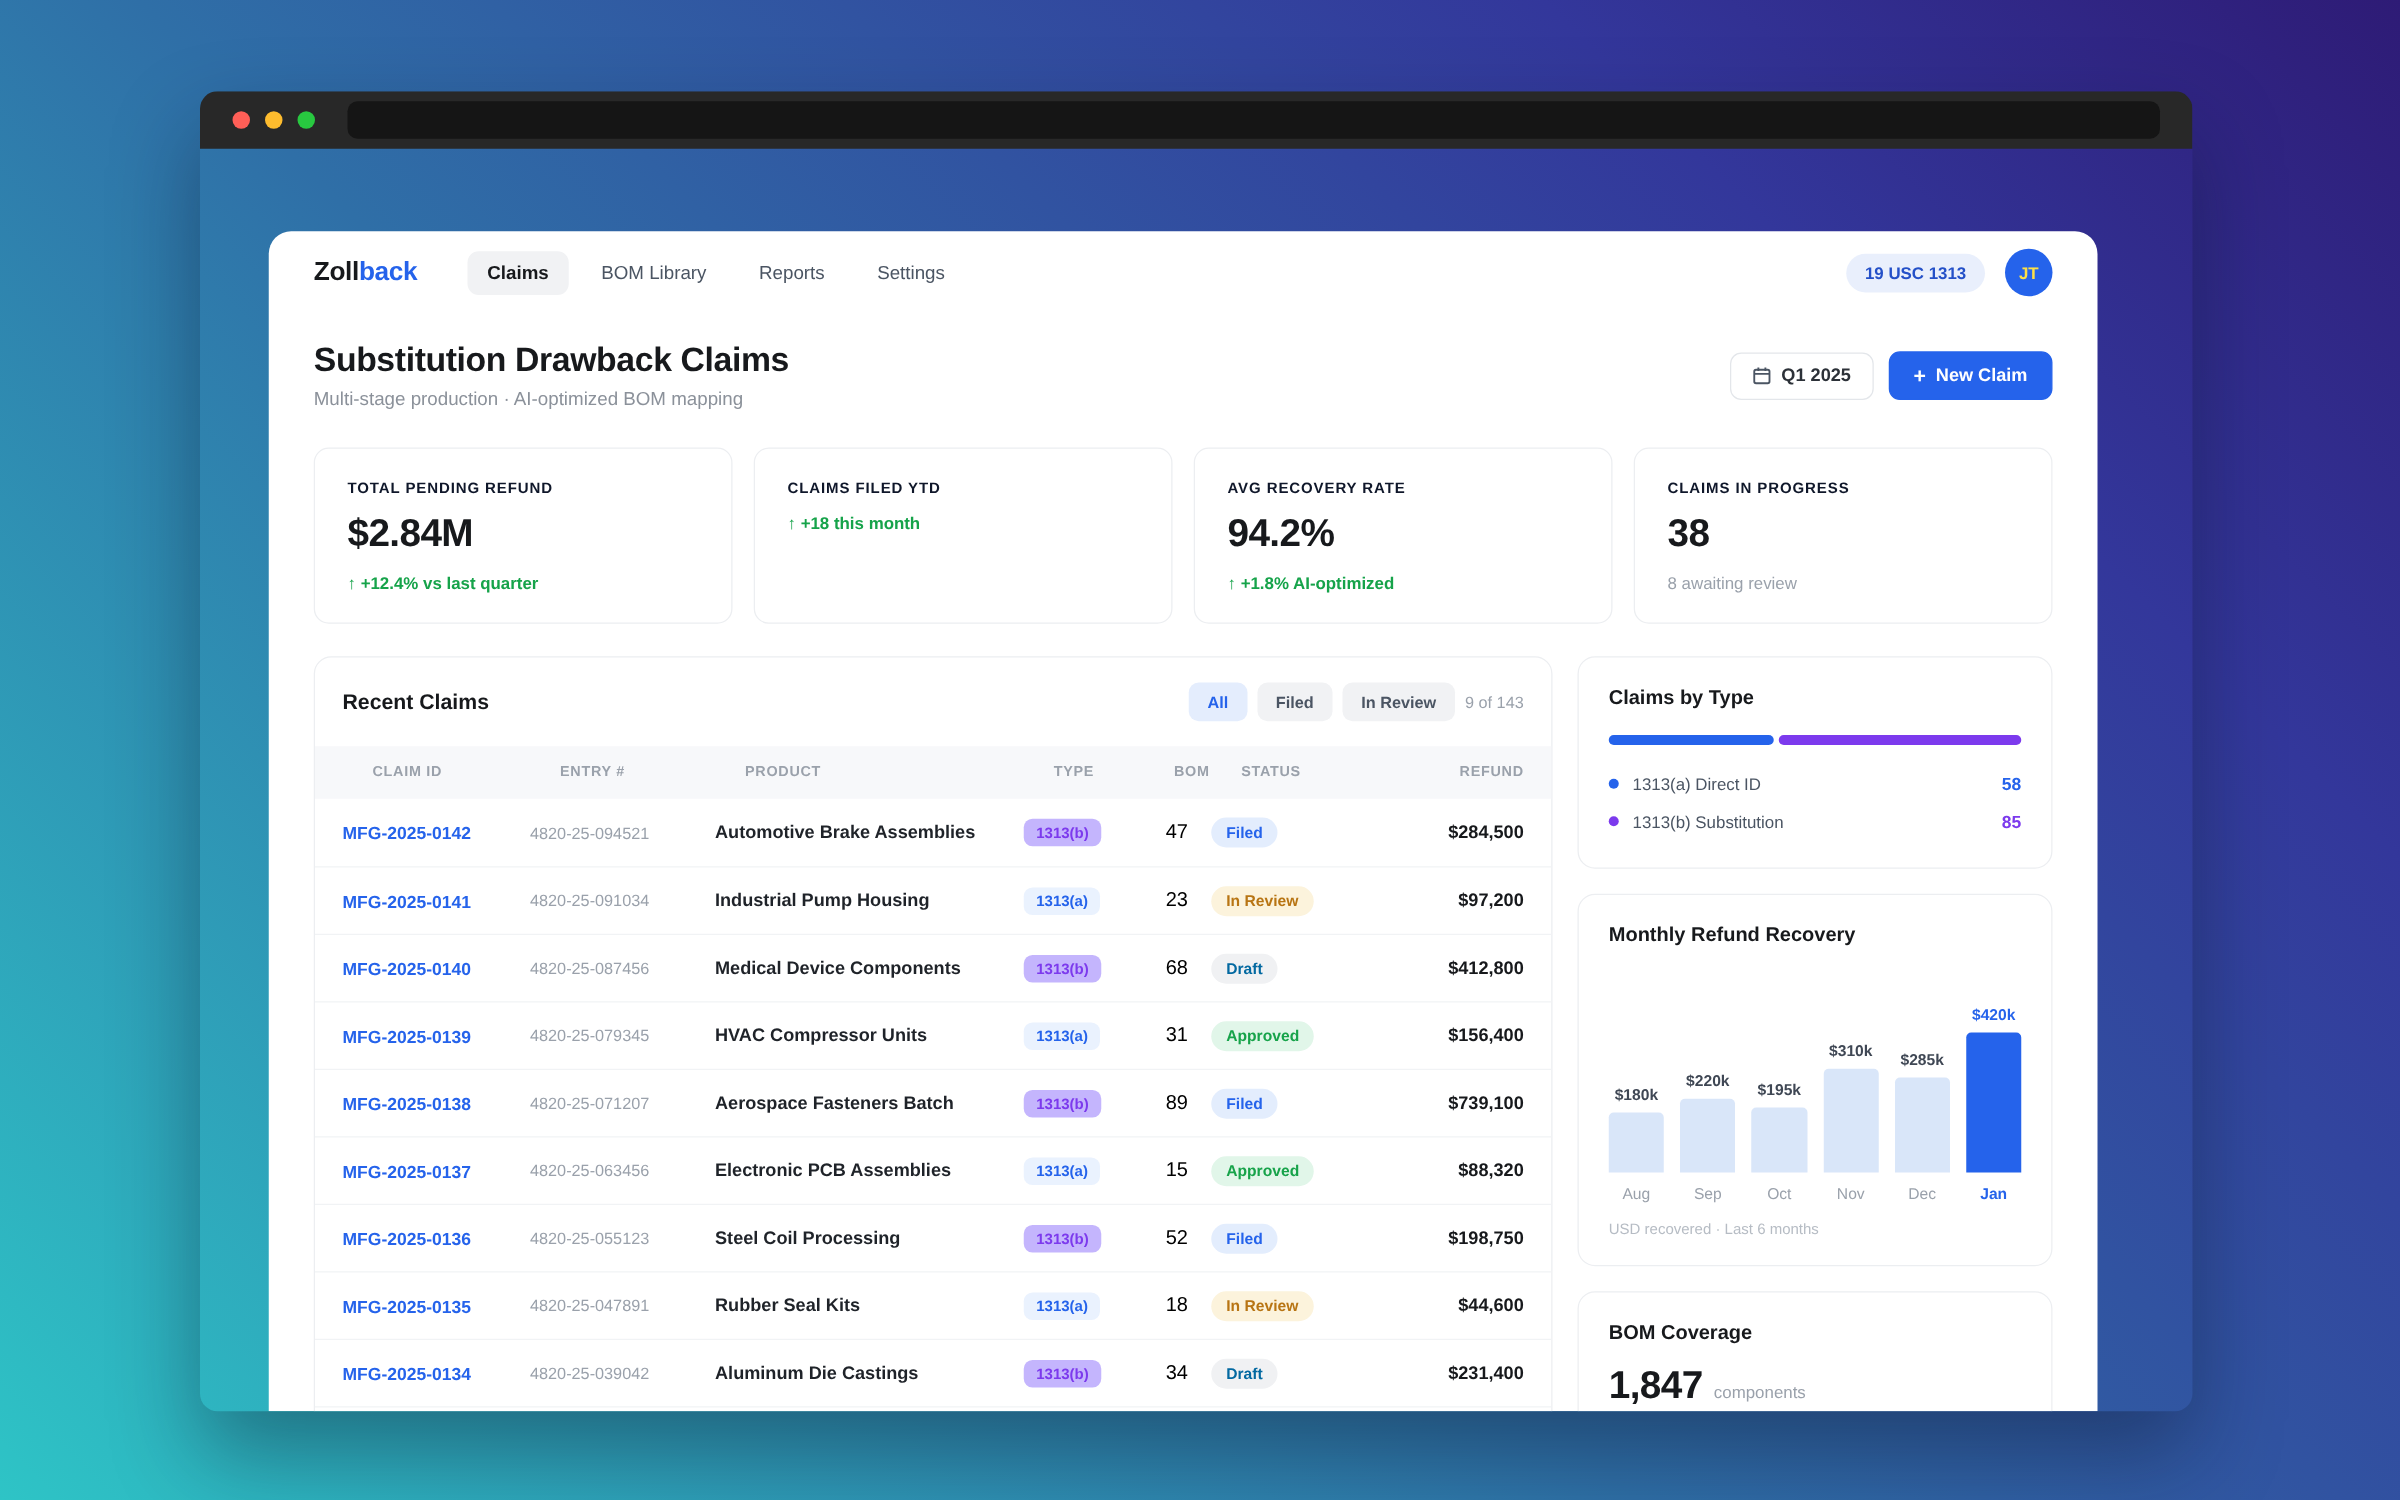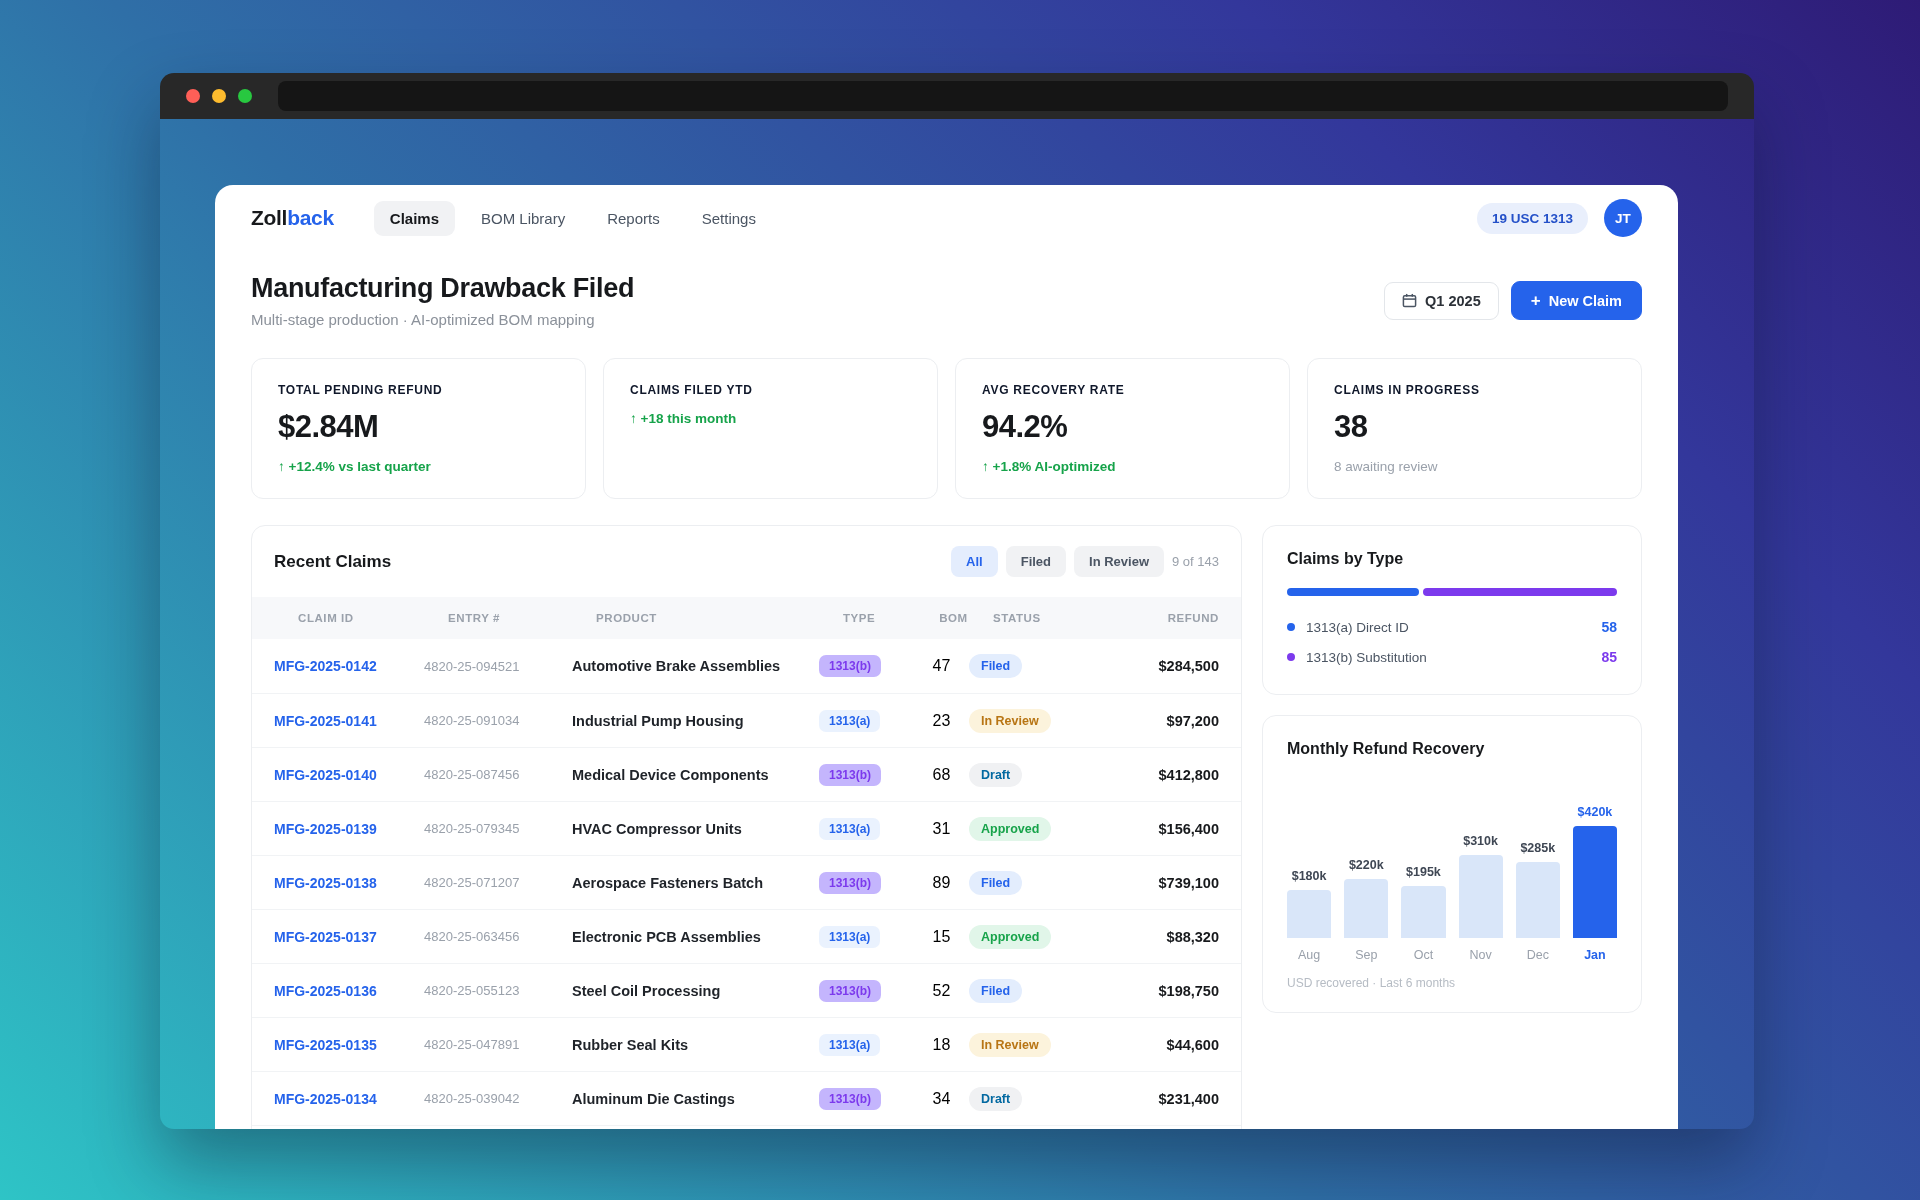--- a/index.html
+++ b/index.html
@@ -21,21 +21,21 @@
   
   .nav { height:66px; display:flex; align-items:center; }
   .logo { font-size:21px; font-weight:800; color:#17191c; letter-spacing:-.3px; }
   .logo .accent { color:#2563eb; }
   .tabs { display:flex; align-items:center; gap:10px; margin-left:40px; }
   .tab { font-size:15px; color:#4b5563; padding:9px 16px; border-radius:9px; cursor:pointer; }
   .tab.active { background:#f1f2f4; color:#17191c; font-weight:700; }
   .nav-right { margin-left:auto; display:flex; align-items:center; gap:16px; }
   .statute { background:#e9effc; color:#2450c8; font-weight:700; font-size:13.5px;
              padding:8px 15px; border-radius:999px; }
-  .avatar { width:38px; height:38px; border-radius:50%; background:#2563eb; color:#ffffff;
+  .avatar { width:38px; height:38px; border-radius:50%; background:#2563eb; color:#fde047;
             font-weight:700; font-size:13.5px; display:flex; align-items:center; justify-content:center; }
 
   
   .page-head { display:flex; align-items:center; margin-top:22px; }
   .page-title { font-size:27px; font-weight:800; color:#17191c; letter-spacing:-.3px; }
   .page-sub { font-size:15px; color:#8b919a; margin-top:7px; }
   .head-actions { margin-left:auto; display:flex; gap:12px; align-items:center; }
   .btn { border-radius:9px; font-size:14.5px; font-weight:700; display:flex; align-items:center;
          gap:8px; cursor:pointer; }
   .btn.ghost { background:#fff; border:1px solid #e3e6ea; color:#2c3138; padding:10px 17px; }
@@ -135,21 +135,21 @@
             <div class="tab">Settings</div>
           </div>
         <div class="nav-right">
           <span class="statute">19 USC 1313</span>
           <span class="avatar">JT</span>
         </div>
       </div>
 
       <div class="page-head">
         <div>
-          <div class="page-title">Manufacturing Drawback Filed</div>
+          <div class="page-title">Substitution Drawback Claims</div>
           <div class="page-sub">Multi-stage production · AI-optimized BOM mapping</div>
         </div>
         <div class="head-actions">
           <div class="btn ghost">
             <svg width="15" height="15" viewBox="0 0 16 16" fill="none" stroke="#4b5563" stroke-width="1.6">
                 <rect x="1.5" y="3" width="13" height="11.5" rx="1.5"></rect>
                 <line x1="1.5" y1="6.5" x2="14.5" y2="6.5"></line>
                 <line x1="5" y1="1" x2="5" y2="4"></line>
                 <line x1="11" y1="1" x2="11" y2="4"></line>
               </svg>
@@ -350,18 +350,26 @@
                 <div class="month">Aug</div>
                 <div class="month">Sep</div>
                 <div class="month">Oct</div>
                 <div class="month">Nov</div>
                 <div class="month">Dec</div>
                 <div class="month hl">Jan</div>
               </div>
             <div class="chart-foot">USD recovered · Last 6 months</div>
           </div>
 
+          <div class="card side-card">
+            <div class="side-title">BOM Coverage</div>
+            <div class="bom-value-row">
+              <span class="bom-value">1,847</span>
+              <span class="bom-unit">components</span>
+            </div>
+
+          </div>
         </div>
       </div>
 
     </div>
   </div>
 </div>
 
 </body></html>

